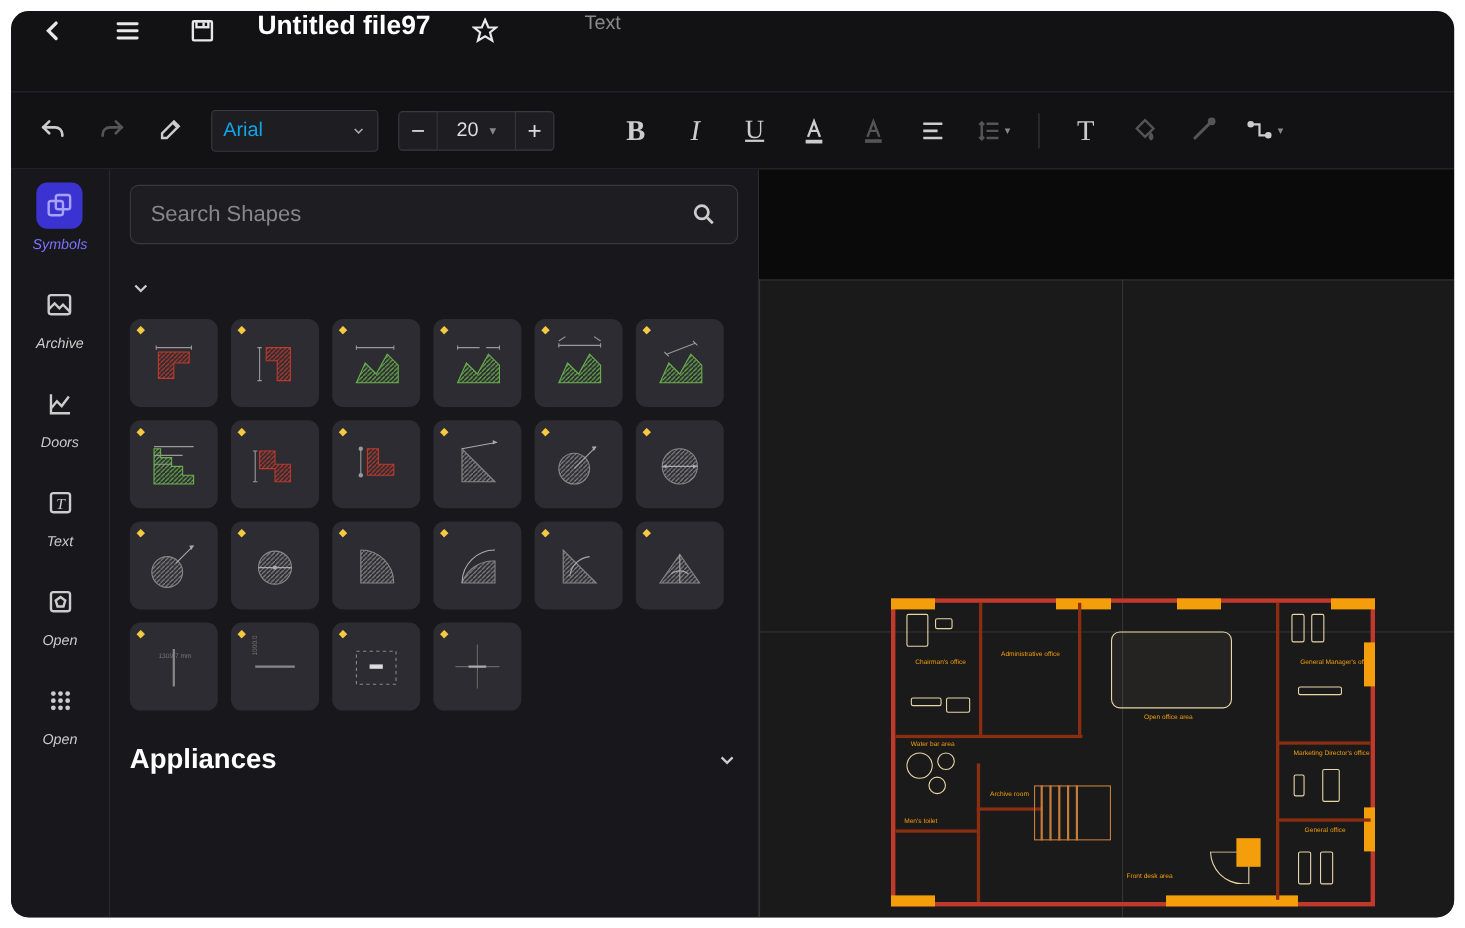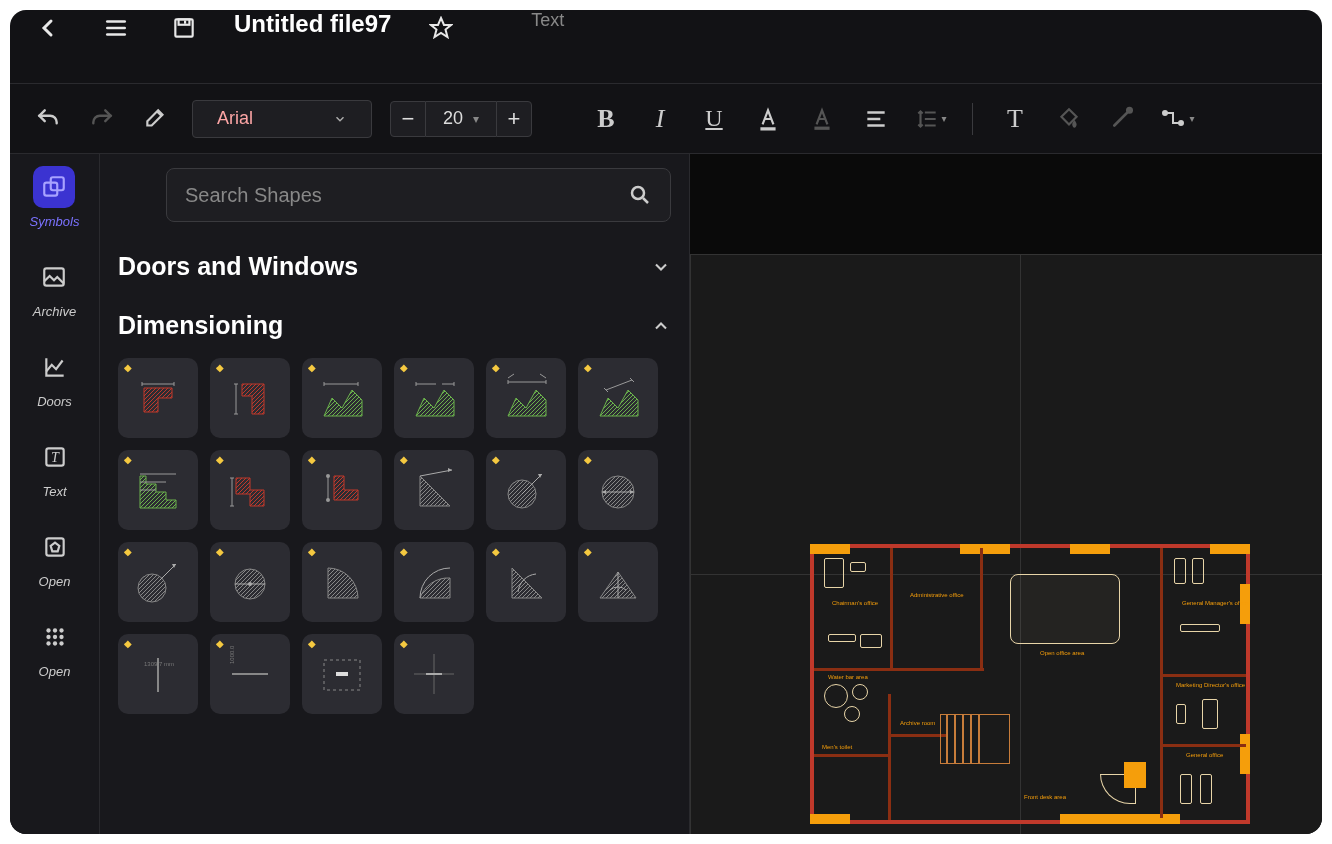--- a/index.html
+++ b/index.html
@@ -9,40 +9,40 @@
   
   .titlebar { height: 74px; display: flex; align-items: flex-start; padding: 0 20px; gap: 32px; border-bottom: 1px solid #2a2a2e; }
   .titlebar .icon-btn { width: 36px; height: 36px; display: flex; align-items: center; justify-content: center; cursor: pointer; color: #e8e8e8; }
   .titlebar .file-title { font-size: 24px; font-weight: 700; color: #fff; }
   .titlebar .saved { font-size: 18px; color: #888; margin-left: 40px; }
 
   
   .toolbar { height: 70px; display: flex; align-items: center; padding: 0 20px; gap: 18px; border-bottom: 1px solid #2a2a2e; }
   .toolbar .tbtn { width: 36px; height: 36px; display: flex; align-items: center; justify-content: center; cursor: pointer; color: #ccc; }
   .toolbar .tbtn.disabled { color: #555; }
-  .font-select { display: flex; align-items: center; background: #1e1e22; border: 1px solid #3a3a3e; border-radius: 4px; height: 38px; padding: 0 24px; gap: 80px; color: #fca5a5; font-size: 18px; cursor: pointer; }
+  .font-select { display: flex; align-items: center; background: #1e1e22; border: 1px solid #3a3a3e; border-radius: 4px; height: 38px; padding: 0 10px; gap: 80px; color: #0ea5e9; font-size: 18px; cursor: pointer; }
   .size-group { display: flex; align-items: center; }
   .size-group .sbtn { width: 36px; height: 36px; background: #1e1e22; border: 1px solid #3a3a3e; display: flex; align-items: center; justify-content: center; font-size: 22px; color: #ddd; cursor: pointer; }
   .size-group .sval { width: 70px; height: 36px; background: #1e1e22; border-top: 1px solid #3a3a3e; border-bottom: 1px solid #3a3a3e; display: flex; align-items: center; justify-content: center; gap: 10px; font-size: 18px; color: #ddd; cursor: pointer; }
   .size-group .sval .chev { font-size: 12px; color: #888; }
   .sep { width: 1px; height: 32px; background: #3a3a3e; margin: 0 6px; }
 
   
   .main { flex: 1; display: flex; overflow: hidden; }
   
   
   .leftnav { width: 90px; background: #18181c; display: flex; flex-direction: column; align-items: center; padding-top: 12px; gap: 27px; border-right: 1px solid #2a2a2e; font-style: italic; }
   .nav-item { display: flex; flex-direction: column; align-items: center; gap: 6px; cursor: pointer; color: #ccc; font-size: 13px; }
   .nav-item .nicon { width: 42px; height: 42px; display: flex; align-items: center; justify-content: center; border-radius: 10px; }
   .nav-item.active .nicon { background: #3b33d1; color: #a8a2ff; }
   .nav-item.active { color: #7b72ff; }
 
   
   .shapes-panel { width: 590px; background: #18181c; border-right: 1px solid #2a2a2e; padding: 14px 18px; overflow-y: auto; }
-  .search-box { display: flex; align-items: center; background: #1e1e22; border: 1px solid #3a3a3e; border-radius: 8px; height: 54px; padding: 0 18px; margin-left: 48px; }
+  .search-box { display: flex; align-items: center; background: #1e1e22; border: 1px solid #3a3a3e; border-radius: 8px; height: 54px; padding: 0 18px; }
   .search-box input { flex: 1; background: transparent; border: none; outline: none; color: #ddd; font-size: 20px; }
   .search-box input::placeholder { color: #888; }
   .cat-header { display: flex; align-items: center; justify-content: space-between; margin-top: 30px; cursor: pointer; }
   .cat-header .title { font-size: 25px; font-weight: 700; color: #fff; }
   .cat-header .chev { color: #ccc; }
   .shape-grid { display: grid; grid-template-columns: repeat(6, 80px); gap: 12px; margin-top: 18px; }
   .shape-tile { width: 80px; height: 80px; background: #2c2c32; border-radius: 10px; position: relative; cursor: pointer; display: flex; align-items: center; justify-content: center; }
   .shape-tile::before { content: "◆"; position: absolute; top: 4px; left: 6px; font-size: 10px; color: #f5c940; }
   .shape-svg { width: 56px; height: 56px; }
 
@@ -257,32 +257,25 @@
     <div class="shapes-panel">
       <div class="search-box">
         <input type="text" placeholder="Search Shapes" style="">
         <svg width="24" height="24" viewBox="0 0 24 24" fill="none" stroke="#ccc" stroke-width="2.5">
             <circle cx="10" cy="10" r="6"></circle>
             <line x1="15" y1="15" x2="20" y2="20"></line>
           </svg>
       </div>
 
       <div class="cat-header">
-        <span class="title">Doors and Windows</span>
         <svg class="chev" width="20" height="20" viewBox="0 0 24 24" fill="none" stroke="currentColor" stroke-width="2.5">
             <polyline points="6 9 12 15 18 9"></polyline>
           </svg>
       </div>
 
-      <div class="cat-header">
-        <span class="title">Dimensioning</span>
-        <svg class="chev" width="20" height="20" viewBox="0 0 24 24" fill="none" stroke="currentColor" stroke-width="2.5">
-            <polyline points="6 15 12 9 18 15"></polyline>
-          </svg>
-      </div>
 
       <div class="shape-grid">
 
         <div class="shape-tile">
           <svg class="shape-svg" viewBox="0 0 56 56">
               <defs>
                 <pattern id="hr" width="4" height="4" patternUnits="userSpaceOnUse">
                   <path d="M0 4 4 0" stroke="#c0392b" stroke-width="1"></path>
                 </pattern>
               </defs>
@@ -446,20 +439,26 @@
         </div>
         <div class="shape-tile">
           <svg class="shape-svg" viewBox="0 0 56 56">
               <line x1="28" y1="8" x2="28" y2="48" stroke="#666"></line>
               <line x1="8" y1="28" x2="48" y2="28" stroke="#666"></line>
               <line x1="20" y1="28" x2="36" y2="28" stroke="#aaa" stroke-width="2"></line>
             </svg>
         </div>
       </div>
 
+      <div class="cat-header">
+        <span class="title">Appliances</span>
+        <svg class="chev" width="20" height="20" viewBox="0 0 24 24" fill="none" stroke="currentColor" stroke-width="2.5">
+            <polyline points="6 9 12 15 18 9"></polyline>
+          </svg>
+      </div>
     </div>
 
     <div class="canvas">
       <div class="topblack"></div>
       <div class="ruler-area">
         <div class="hline" style="top:0"></div>
         <div class="vline" style="left:0"></div>
         <div class="vline" style="left:330px"></div>
         <div class="hline" style="top:320px"></div>
 

